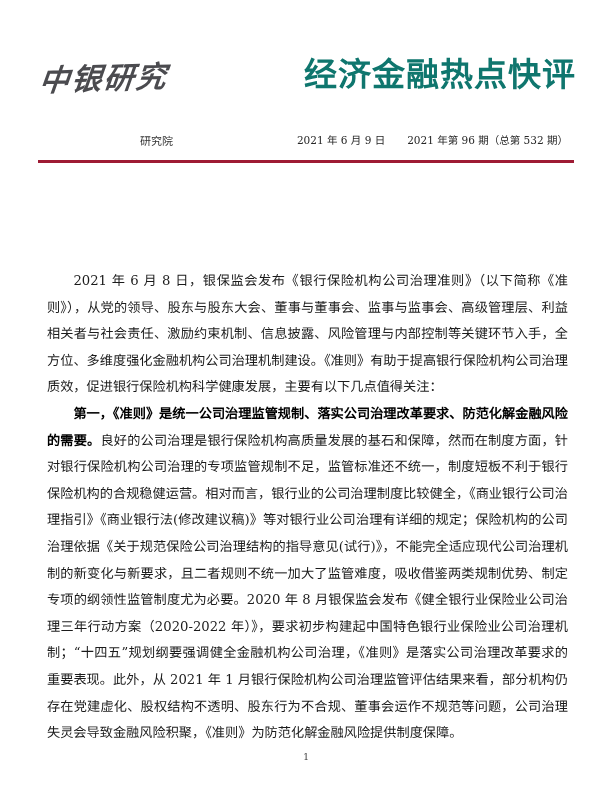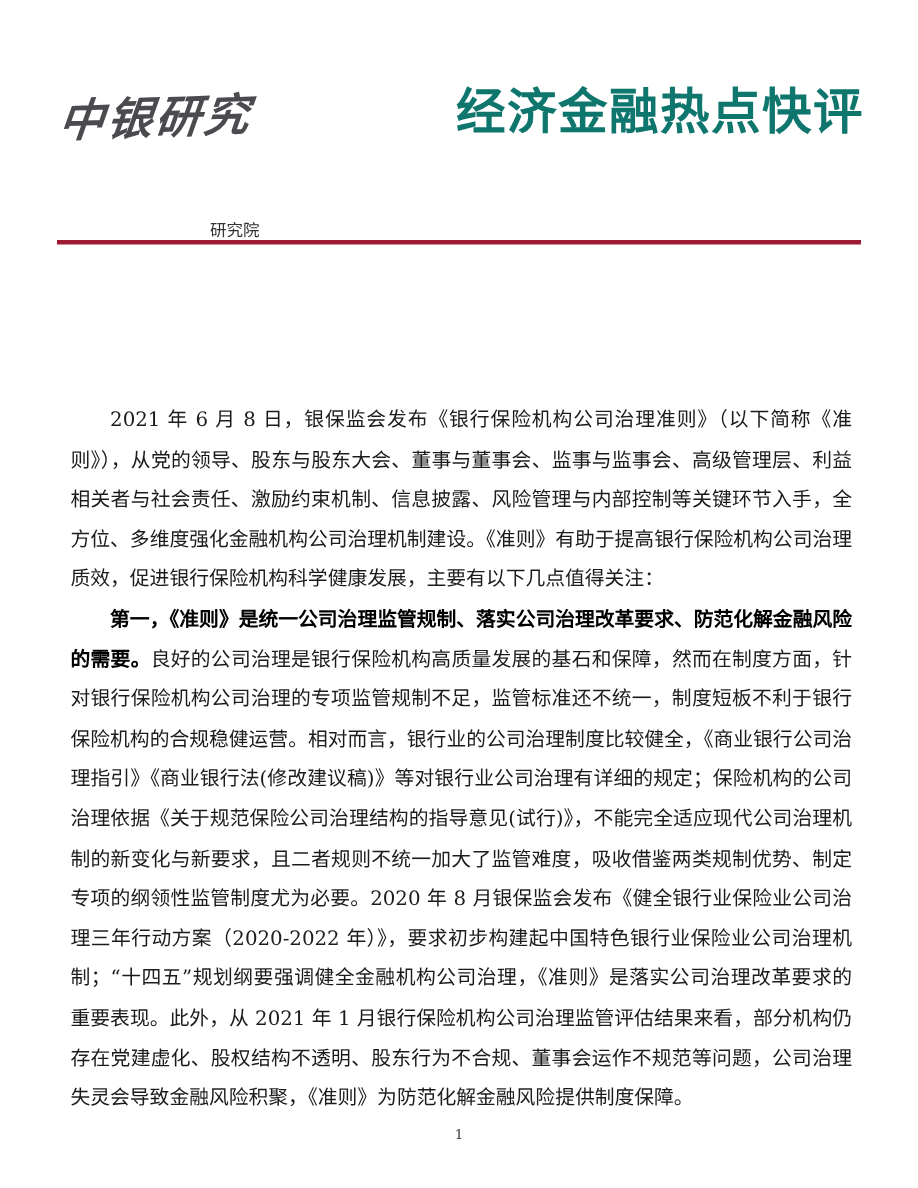--- a/index.html
+++ b/index.html
@@ -120,21 +120,21 @@
     font-size: 6.2px;
     font-weight: 700;
     letter-spacing: 0.9px;
     color: #b01229;
     margin-top: 2px;
     white-space: nowrap;
   }
   .boc-dept {
     position: absolute;
     left: 104px;
-    top: 18px;
+    top: 6px;
     font-family: Liberation Mono, monospace;
     font-size: 11px;
     color: #333333;
     white-space: nowrap;
   }
   .issue-line {
     position: absolute;
     right: 8px;
     top: 6px;
     font-family: "DejaVu Serif", "Liberation Serif", serif;
@@ -208,20 +208,23 @@
 
 <div class="page">
 
   <div class="masthead">
     <div class="brand-script">中银研究</div>
     <div class="banner-title">经济金融热点快评</div>
   </div>
 
   <div class="logo-row">
     <div class="boc-dept">研究院</div>
+    <div class="issue-line">
+      <span class="issue-date">2021 年 6 月 9 日</span><span>2021 年第 96 期（总第 532 期）</span>
+    </div>
   </div>
 
   <div class="rule"></div>
 
 
   <div class="body-text">
     <p><span>2021 年 6 月 8 日，银保监会发布《银行保险机构公司治理准则》（以下简称《准则》），从党的领导、股东与股东大会、董事与董事会、监事与监事会、高级管理层、利益相关者与社会责任、激励约束机制、信息披露、风险管理与内部控制等关键环节入手，全方位、多维度强化金融机构公司治理机制建设。《准则》有助于提高银行保险机构公司治理质效，促进银行保险机构科学健康发展，主要有以下几点值得关注：</span></p>
     <p><span class="lead">第一，《准则》是统一公司治理监管规制、落实公司治理改革要求、防范化解金融风险的需要。</span><span>良好的公司治理是银行保险机构高质量发展的基石和保障，然而在制度方面，针对银行保险机构公司治理的专项监管规制不足，监管标准还不统一，制度短板不利于银行保险机构的合规稳健运营。相对而言，银行业的公司治理制度比较健全，《商业银行公司治理指引》《商业银行法(修改建议稿)》等对银行业公司治理有详细的规定；保险机构的公司治理依据《关于规范保险公司治理结构的指导意见(试行)》，不能完全适应现代公司治理机制的新变化与新要求，且二者规则不统一加大了监管难度，吸收借鉴两类规制优势、制定专项的纲领性监管制度尤为必要。2020 年 8 月银保监会发布《健全银行业保险业公司治理三年行动方案（2020-2022 年）》，要求初步构建起中国特色银行业保险业公司治理机制；“十四五”规划纲要强调健全金融机构公司治理，《准则》是落实公司治理改革要求的重要表现。此外，从 2021 年 1 月银行保险机构公司治理监管评估结果来看，部分机构仍存在党建虚化、股权结构不透明、股东行为不合规、董事会运作不规范等问题，公司治理失灵会导致金融风险积聚，《准则》为防范化解金融风险提供制度保障。</span></p>
   </div>
 

